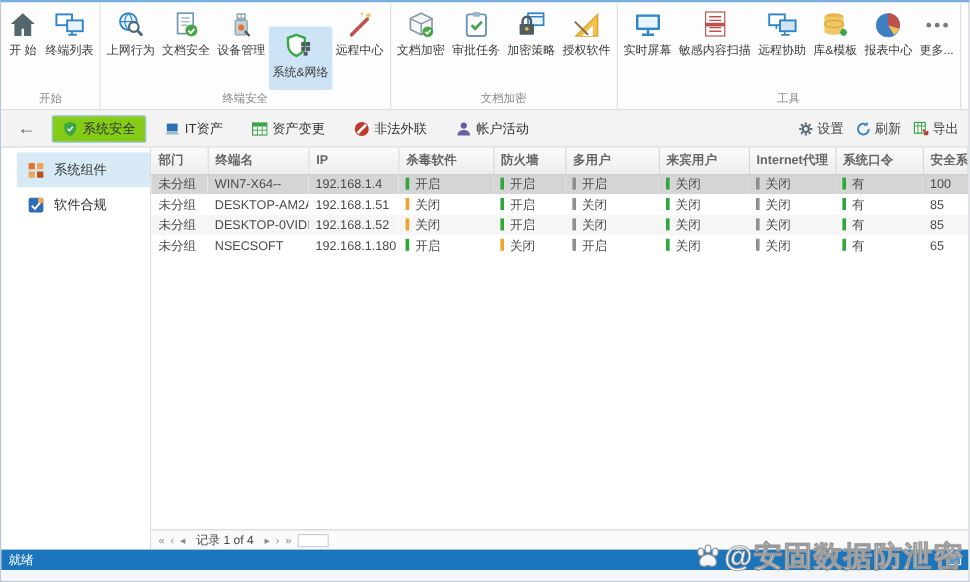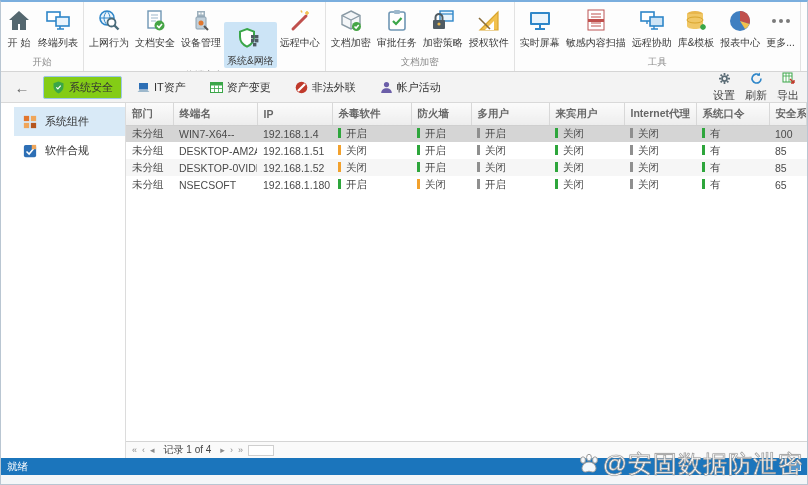--- a/index.html
+++ b/index.html
@@ -3,36 +3,36 @@
 <meta charset="utf-8">
 <style>
   * { margin:0; padding:0; box-sizing:border-box; font-family:"Liberation Sans","DejaVu Sans",sans-serif; }
   html,body { background:#eef1f4; }
   .window {
     width:808px; height:485px; margin:0 auto; background:#fff;
     border:1px solid #b9c6d2; border-top:2px solid #7aaede;
     display:flex; flex-direction:column; position:relative; overflow:hidden;
   }
   
-  .ribbon { height:70px; background:#fdfdfd; border-bottom:1px solid #d5d5d5; display:flex; flex-shrink:0; overflow:hidden; }
+  .ribbon { height:90px; background:#fdfdfd; border-bottom:1px solid #d5d5d5; display:flex; flex-shrink:0; overflow:hidden; }
   .rgroup { display:flex; flex-direction:column; border-right:1px solid #e2e2e2; padding:2px 2px 0 2px; }
   .ritems { display:flex; flex:1; align-items:stretch; }
   .ritem { display:flex; flex-direction:column; align-items:center; justify-content:flex-start; padding:2px 3px 1px 3px; cursor:pointer; border-radius:2px; }
   .ritem.selected { background:#cce4f6;margin-top:18px; }
   .ricon { height:30px; display:flex; align-items:center; justify-content:center; }
   .rlabel { font-size:10px; color:#3b3b3b; white-space:nowrap; line-height:13px; }
   .rgroup-label { text-align:center; font-size:9.5px; color:#8a8a8a; padding:1px 0 2px 0; }
   
   .toolbar { height:31px; background:#f3f3f3; border-bottom:1px solid #d9d9d9; display:flex; align-items:center; padding:0 8px; flex-shrink:0; }
   .back-btn { width:26px; font-size:15px; color:#666; cursor:pointer; text-align:center; }
   .vtabs { display:flex; align-items:center; gap:6px; margin-left:8px; }
   .vtab { display:flex; align-items:center; gap:4px; font-size:11px; color:#333; padding:3px 8px; border:1px solid transparent; border-radius:2px; cursor:pointer; white-space:nowrap; }
   .vtab.selected { background:#84cc16; border-color:#9cc6e8; }
   .toolbar-actions { margin-left:auto; display:flex; align-items:center; gap:10px; }
-  .taction { display:flex; align-items:center; gap:3px; font-size:11px; color:#444; cursor:pointer;flex-direction:column; }
+  .taction { display:flex; align-items:center; gap:3px; font-size:11px; color:#444; cursor:pointer; }
   
   .main { flex:1; display:flex; min-height:0;margin-left:13px; }
   .sidebar { width:112px; background:#fff; border-right:1px solid #dcdcdc; padding-top:4px; flex-shrink:0; }
   .snav-item { display:flex; align-items:center; gap:8px; padding:7px 9px; font-size:11px; color:#333; cursor:pointer; }
   .snav-item.selected { background:#d9eaf7; }
   .content { flex:1; display:flex; flex-direction:column; min-width:0; }
   .table-wrap { flex:1; overflow:hidden; background:#fff; }
   table { width:100%; border-collapse:collapse; table-layout:fixed; }
   th { height:22px; background:linear-gradient(#fbfbfb,#ededed); border-bottom:1px solid #cfcfcf; border-right:1px solid #d8d8d8; font-size:10.5px; font-weight:bold; color:#666; text-align:left; padding:0 0 0 6px; white-space:nowrap; overflow:hidden; }
   td { height:17px; font-size:10.5px; color:#4a4a4a; padding:0 0 0 6px; white-space:nowrap; overflow:hidden; }
@@ -43,21 +43,21 @@
   .pager { height:17px; background:#fafafa; border-top:1px solid #d5d5d5; display:flex; align-items:center; padding-left:6px; gap:5px; flex-shrink:0; }
   .pbtn { font-size:9px; color:#8a8a8a; cursor:pointer; line-height:1; }
   .plabel { font-size:10px; color:#444; padding:0 4px; }
   .pbox { width:26px; height:11px; border:1px solid #cfcfcf; background:#fff; }
   
   .statusbar { height:17px; background:#1b75bc; color:#fff; display:flex; align-items:center; padding:0 6px; font-size:10.5px; flex-shrink:0; }
   .grip { margin-left:auto; width:11px; height:9px; border:1px solid rgba(255,255,255,.85); background:rgba(255,255,255,.25); }
   .bottom-strip { height:9px; background:#f4f6f8; flex-shrink:0; }
   
   .watermark { position:absolute; right:4px; bottom:4px; z-index:20; display:flex; align-items:center; gap:2px; pointer-events:none; }
-  .watermark span { font-size:24px; font-weight:normal; color:rgba(255,255,255,.95); -webkit-text-stroke:0.6px #9a9a9a; text-shadow:0 0 1px #8a8a8a; letter-spacing:1px; white-space:nowrap; }
+  .watermark span { font-size:24px; font-weight:bold; color:rgba(255,255,255,.95); -webkit-text-stroke:0.6px #9a9a9a; text-shadow:0 0 1px #8a8a8a; letter-spacing:1px; white-space:nowrap; }
   svg { display:block; }
 </style>
 </head>
 <body>
 
 <div class="window">
 
   <div class="ribbon">
 
     <div class="rgroup">

